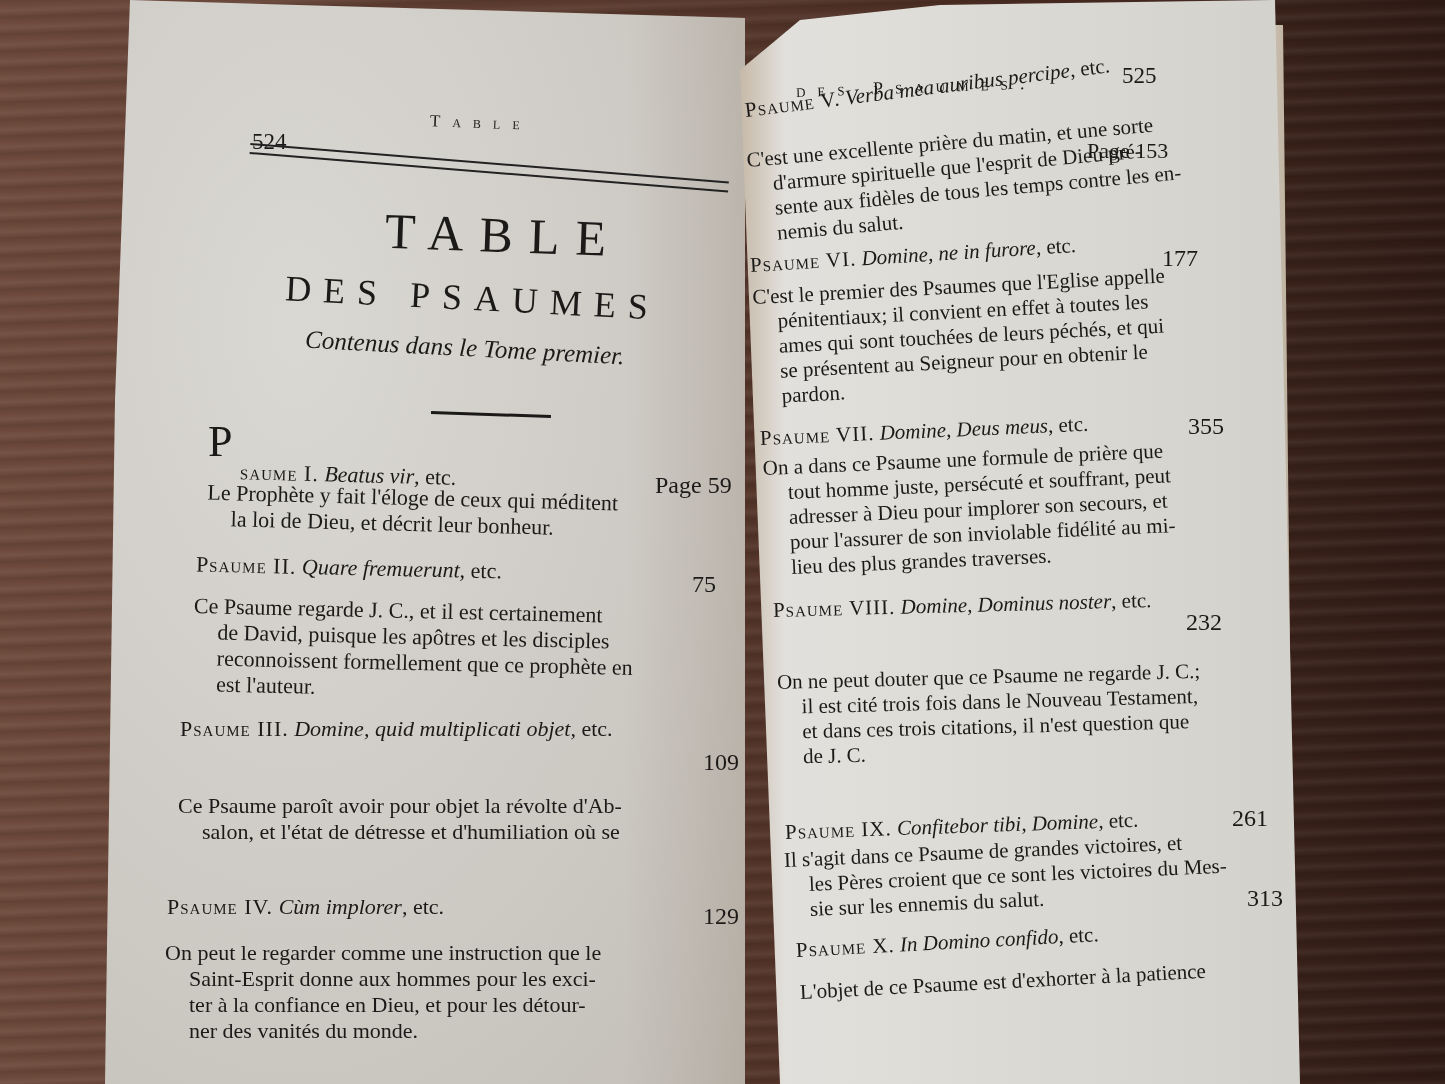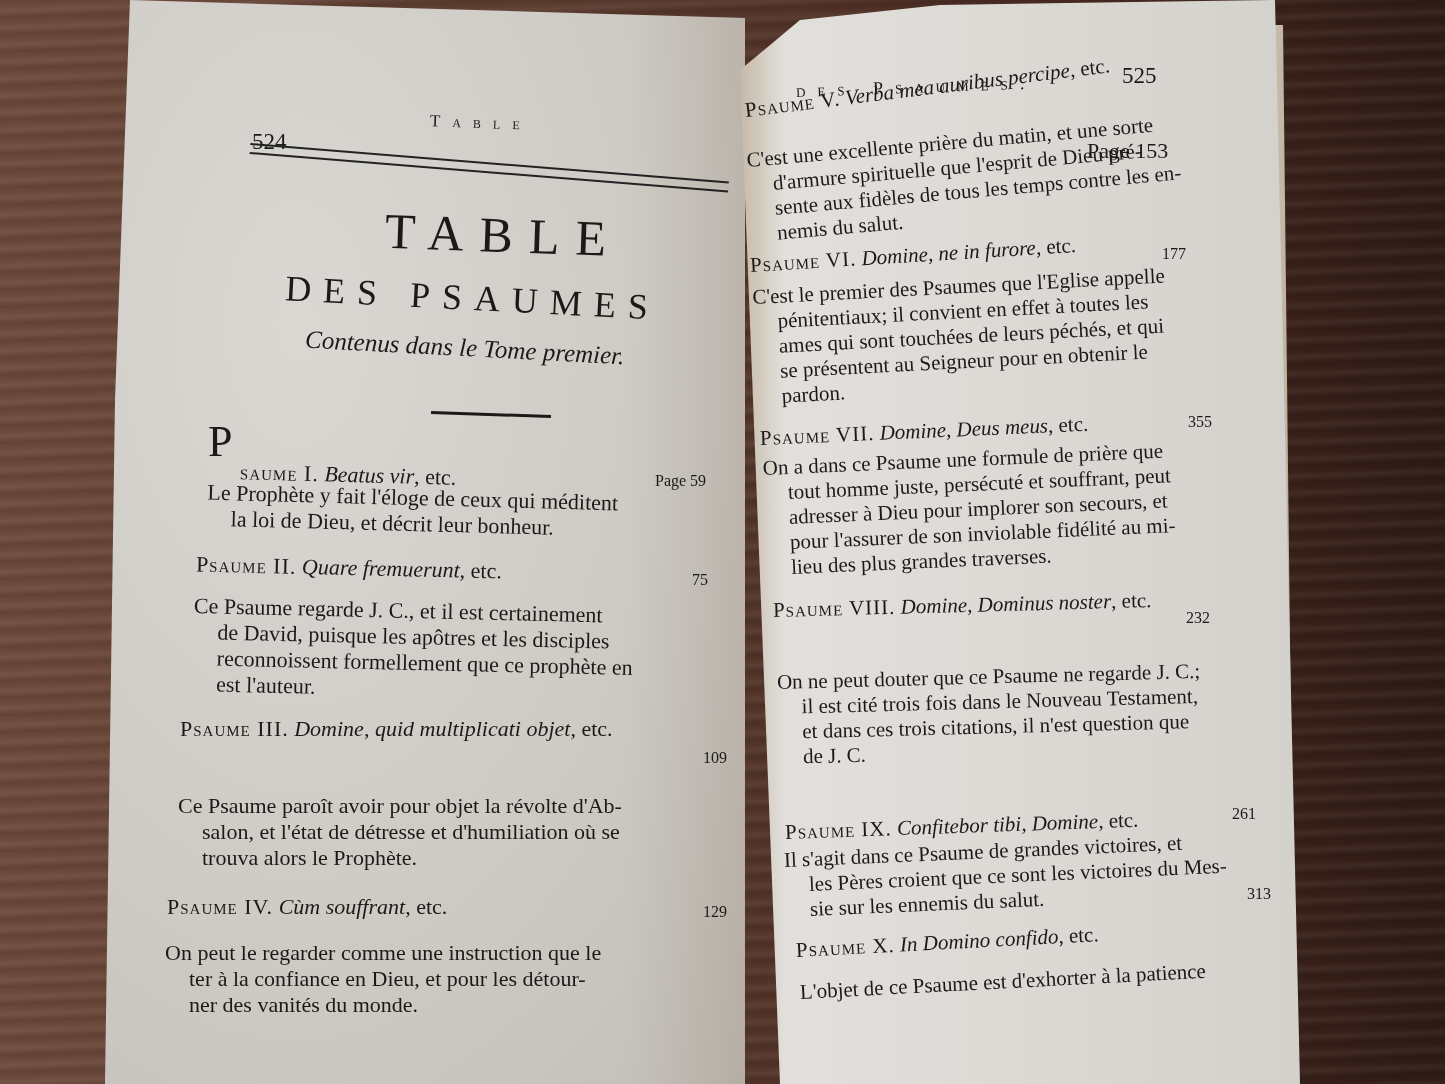--- a/index.html
+++ b/index.html
@@ -56,21 +56,21 @@
     .lp-subtitle { left: 285px; top: 280px; font-size: 36px; letter-spacing: 12px; transform: rotate(3deg); }
     .lp-contenus { left: 305px; top: 335px; font-size: 25px; font-style: italic; transform: rotate(3deg); }
     .lp-divider {
       position: absolute; left: 431px; top: 413px; width: 120px; height: 3px; background: #1c1a18;
       transform: rotate(2deg);
     }
 
     .entry-head { font-size: 22px; }
     .entry-head .ps { font-variant: small-caps; letter-spacing: 1px; }
     .entry-body { font-size: 22px; line-height: 26px; }
-    .page-ref { font-size: 16px; }
+    .page-ref { font-size: 24px; }
 
     .p1-big { left: 208px; top: 420px; font-size: 44px; }
     .p1-head { left: 240px; top: 464px; font-size: 22px; transform: rotate(1.5deg); }
     .p1-ref { left: 655px; top: 473px; }
     .p1-body { left: 207px; top: 485px; transform: rotate(1.5deg); }
     .p2-head { left: 196px; top: 557px; transform: rotate(1.3deg); }
     .p2-ref { left: 692px; top: 572px; }
     .p2-body { left: 193px; top: 598px; transform: rotate(1.3deg); }
     .p3-head { left: 180px; top: 718px; }
     .p3-ref { left: 703px; top: 750px; }
@@ -146,30 +146,30 @@
 </div>
 
 <div class="text p3-head entry-head">
   <span class="ps">Psaume III.</span>
   <span class="it">Domine, quid multiplicati objet,</span><span> etc.</span>
 </div>
 <div class="text p3-ref page-ref">109</div>
 <div class="text p3-body entry-body">
   <span class="noindent">Ce Psaume paroît avoir pour objet la révolte d'Ab-</span>
   <span class="indent">salon, et l'état de détresse et d'humiliation où se</span>
-  <span class="indent">trouva alors le Prophète.</span>
 </div>
 
 <div class="text p4-head entry-head">
   <span class="ps">Psaume IV.</span>
-  <span class="it">Cùm souffrant</span><span>, etc.</span>
+  <span class="it">Cùm implorer</span><span>, etc.</span>
 </div>
 <div class="text p4-ref page-ref">129</div>
 <div class="text p4-body entry-body">
   <span class="noindent">On peut le regarder comme une instruction que le</span>
+  <span class="indent">Saint-Esprit donne aux hommes pour les exci-</span>
   <span class="indent">ter à la confiance en Dieu, et pour les détour-</span>
   <span class="indent">ner des vanités du monde.</span>
 </div>
 
 <div class="page-edge-right"></div>
 <div class="page page-right"></div>
 
 <div class="right-page-text">
   <div class="text rp-running small-caps">des Psaumes.</div>
   <div class="text rp-num">525</div>

